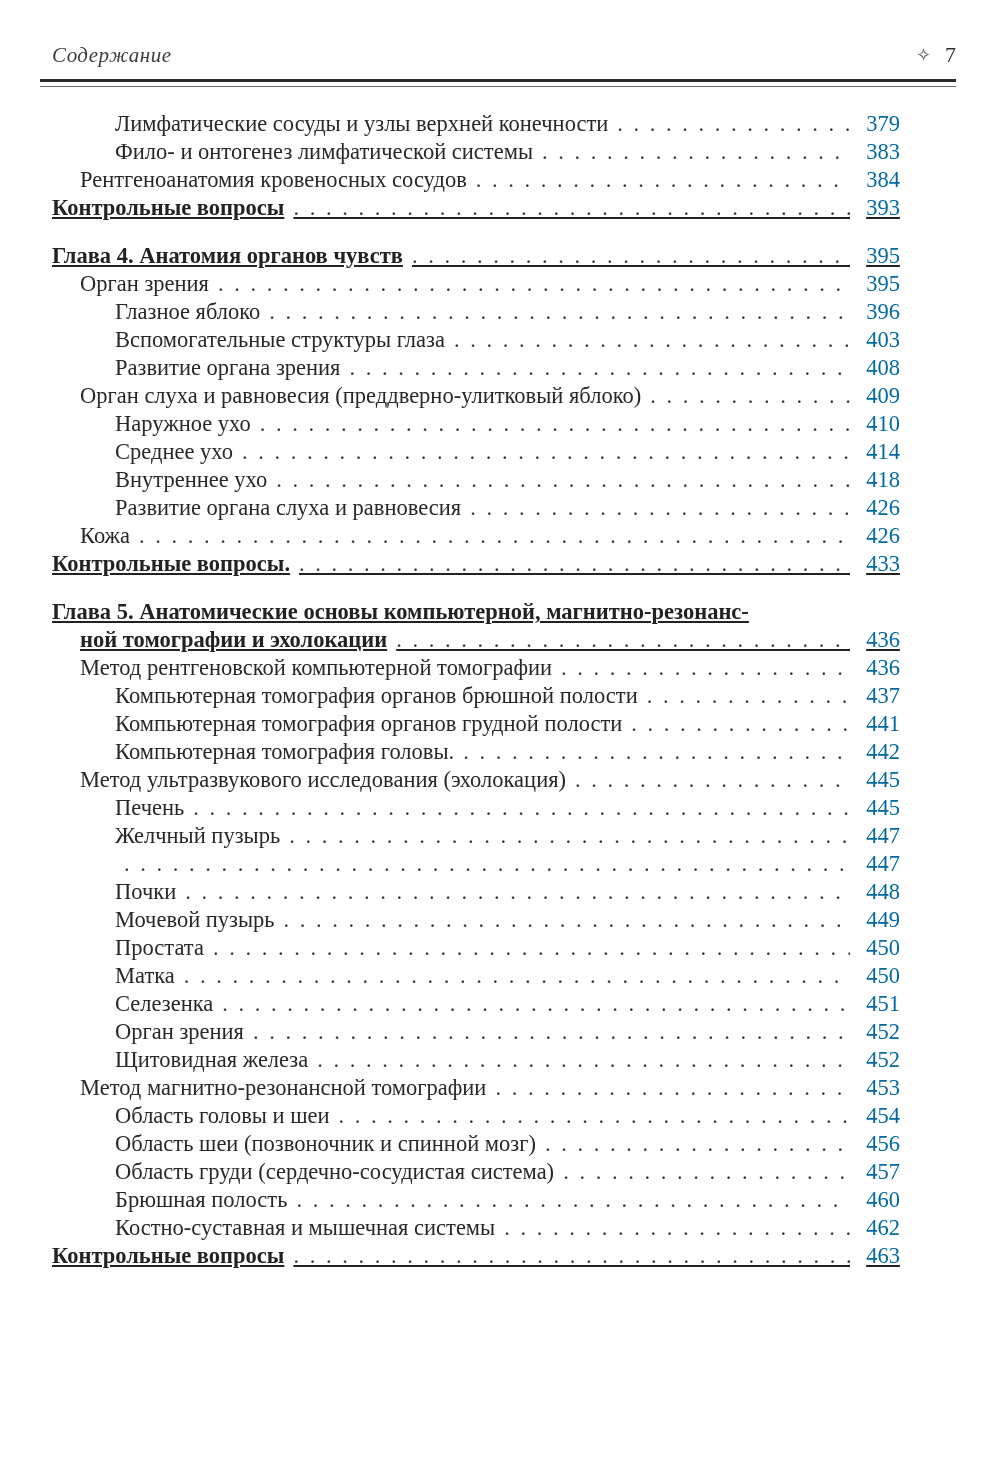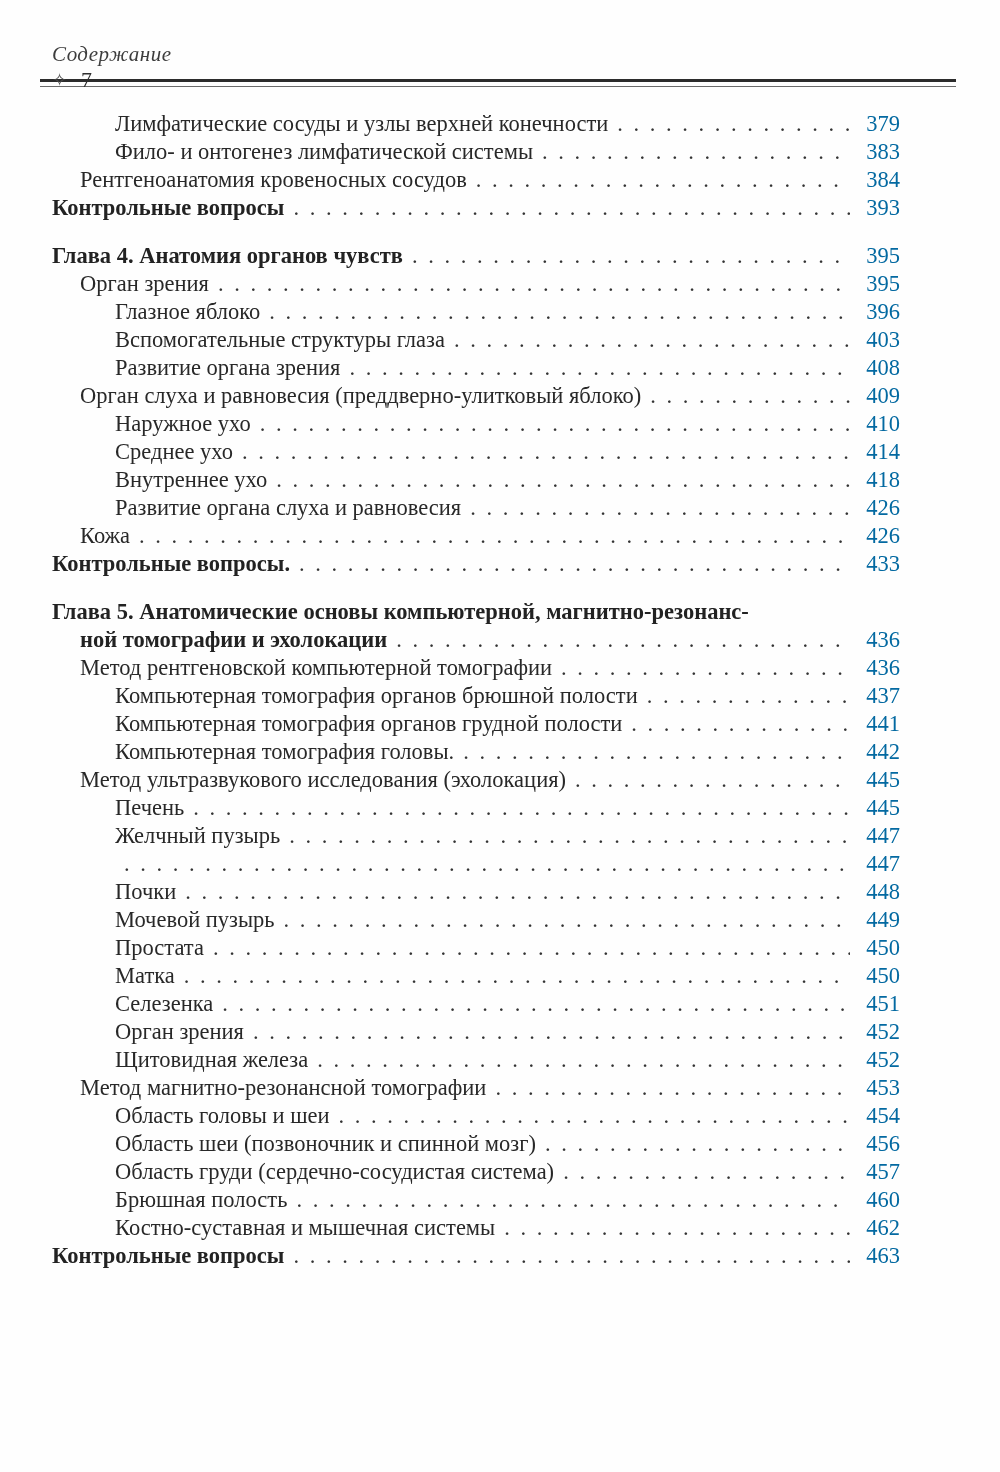--- a/index.html
+++ b/index.html
@@ -17,21 +17,20 @@
     padding: 42px 44px 0 52px;
     font-family: "Liberation Serif", "DejaVu Serif", serif;
     color: #262626;
     overflow: hidden;
   }
   .running-head {
     display: flex;
     justify-content: space-between;
     align-items: baseline;
     height: 30px;
-    flex-direction: column;
   }
   .head-title {
     font-style: italic;
     font-size: 21px;
     color: #3d3d3d;
     letter-spacing: 0.5px;
   }
   .head-folio {
     display: flex;
     align-items: baseline;
@@ -57,21 +56,21 @@
     padding-right: 52px;
   }
   .row {
     display: flex;
     align-items: baseline;
     height: 28px;
     line-height: 28px;
     font-size: 22.5px;
     color: #282828;
   }
-  .row.bold { font-weight: bold; color: #222222; }
+  .row.bold { font-weight: bold; color: #222222; text-decoration: underline; }
   .row.gap-before { margin-top: 20px; }
   .row.indent-1 { padding-left: 28px; }
   .row.indent-2 { padding-left: 63px; }
   .label {
     white-space: nowrap;
     flex: 0 0 auto;
   }
   .dots {
     flex: 1 1 auto;
     overflow: hidden;

